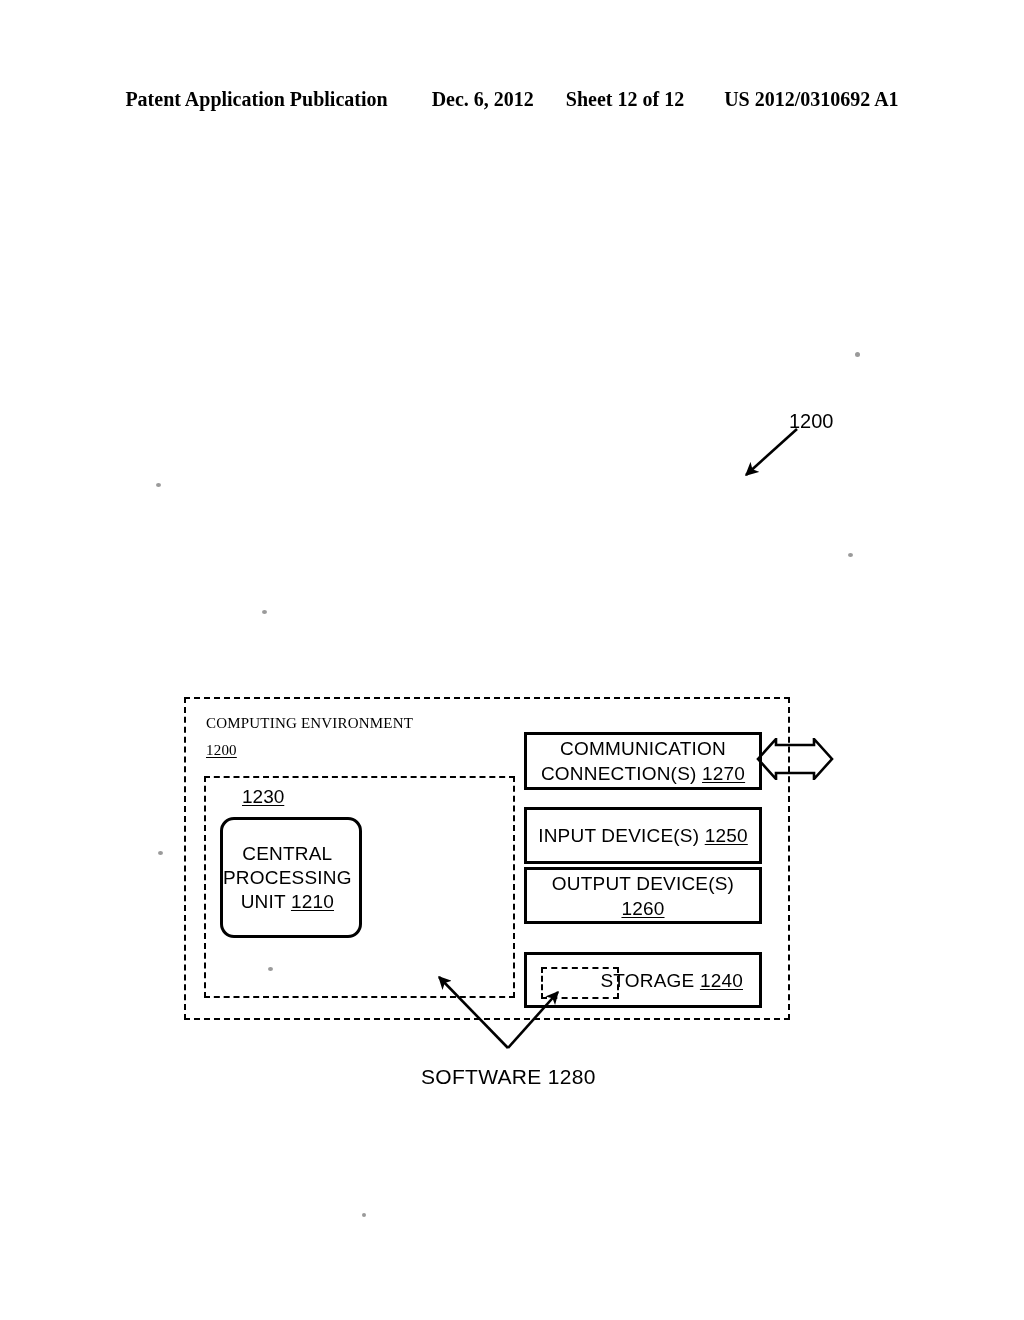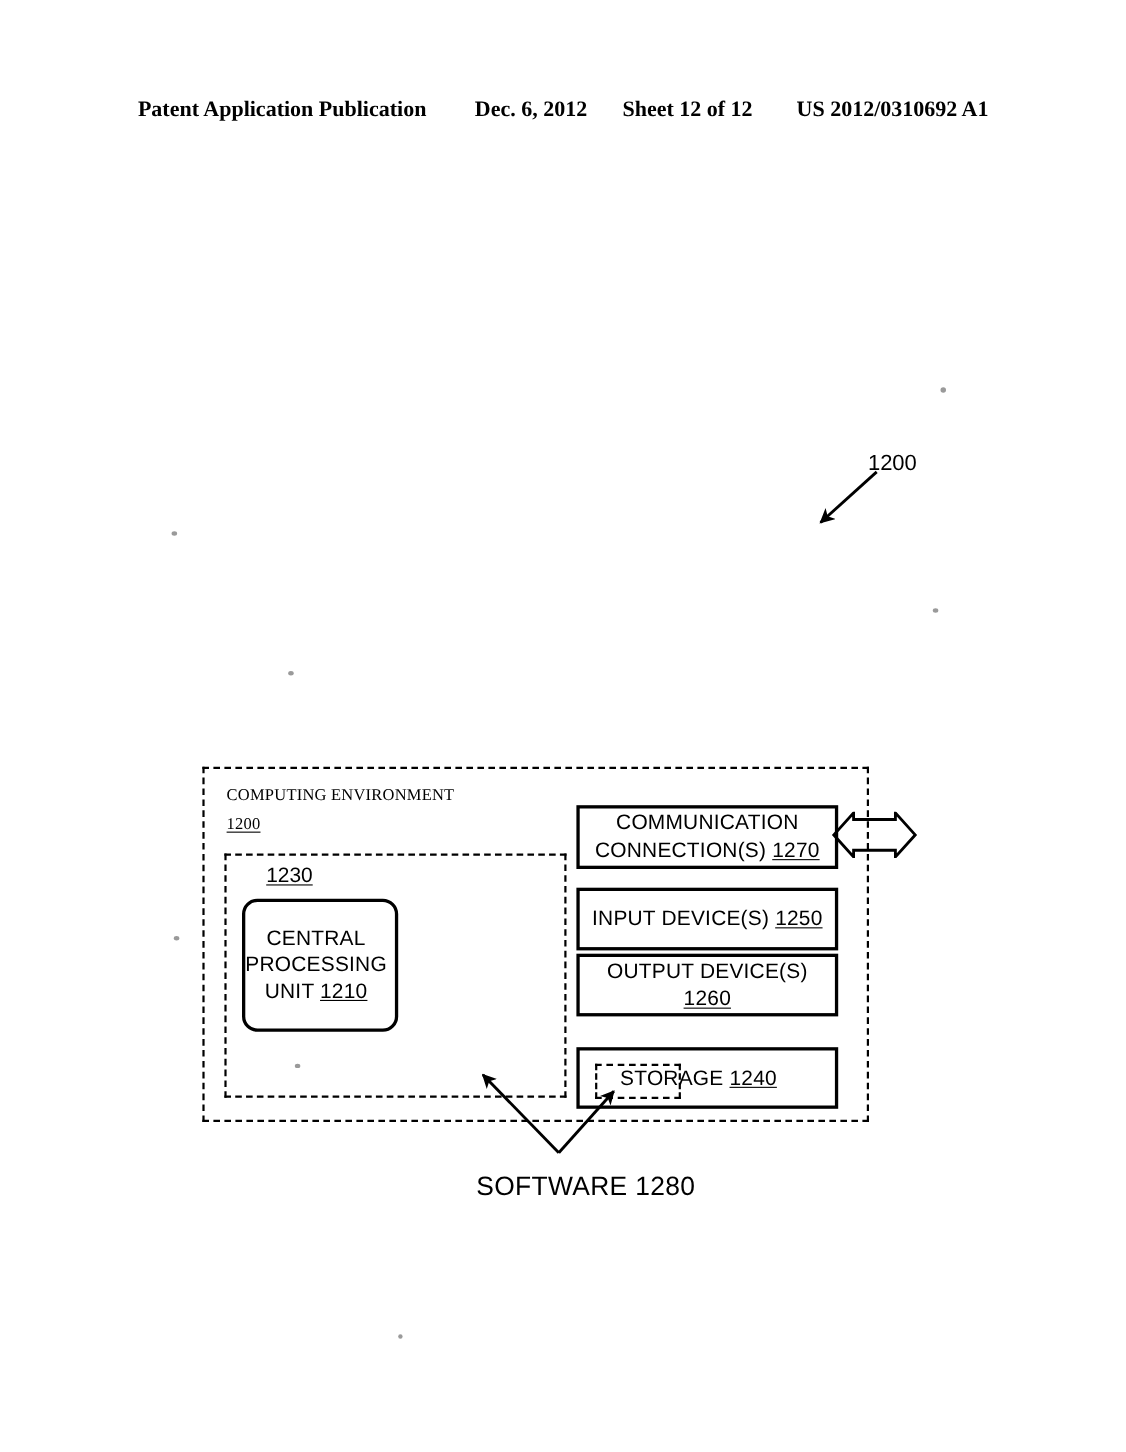--- a/index.html
+++ b/index.html
@@ -170,21 +170,21 @@
     align-items: center;
     justify-content: center;
     text-align: center;
     font-size: 19px;
     line-height: 25px;
     letter-spacing: 0.2px;
   }
   #comm-box   { top: 33px;  height: 58px; }
   #input-box  { top: 108px; height: 57px; }
   #output-box { top: 168px; height: 57px; }
-  #storage-box{ top: 253px; height: 56px; padding-right: 16px; }
+  #storage-box{ top: 253px; height: 56px; justify-content: flex-end; padding-right: 16px; }
 
   #storage-software-slot {
     position: absolute;
     left: 14px;
     top: 12px;
     width: 78px;
     height: 32px;
     border: 2px dashed #000000;
     box-sizing: border-box;
   }
@@ -201,23 +201,23 @@
   
   #software-arrows {
     position: absolute;
     left: 420px;
     top: 965px;
     width: 160px;
     height: 95px;
   }
   #software-label {
     position: absolute;
-    left: 433px;
+    left: 421px;
     top: 1065px;
-    font-size: 24px;
+    font-size: 21px;
     letter-spacing: 0.3px;
   }
 
   
   .speckle {
     position: absolute;
     background: #9a9a9a;
     border-radius: 50%;
   }
 </style>

